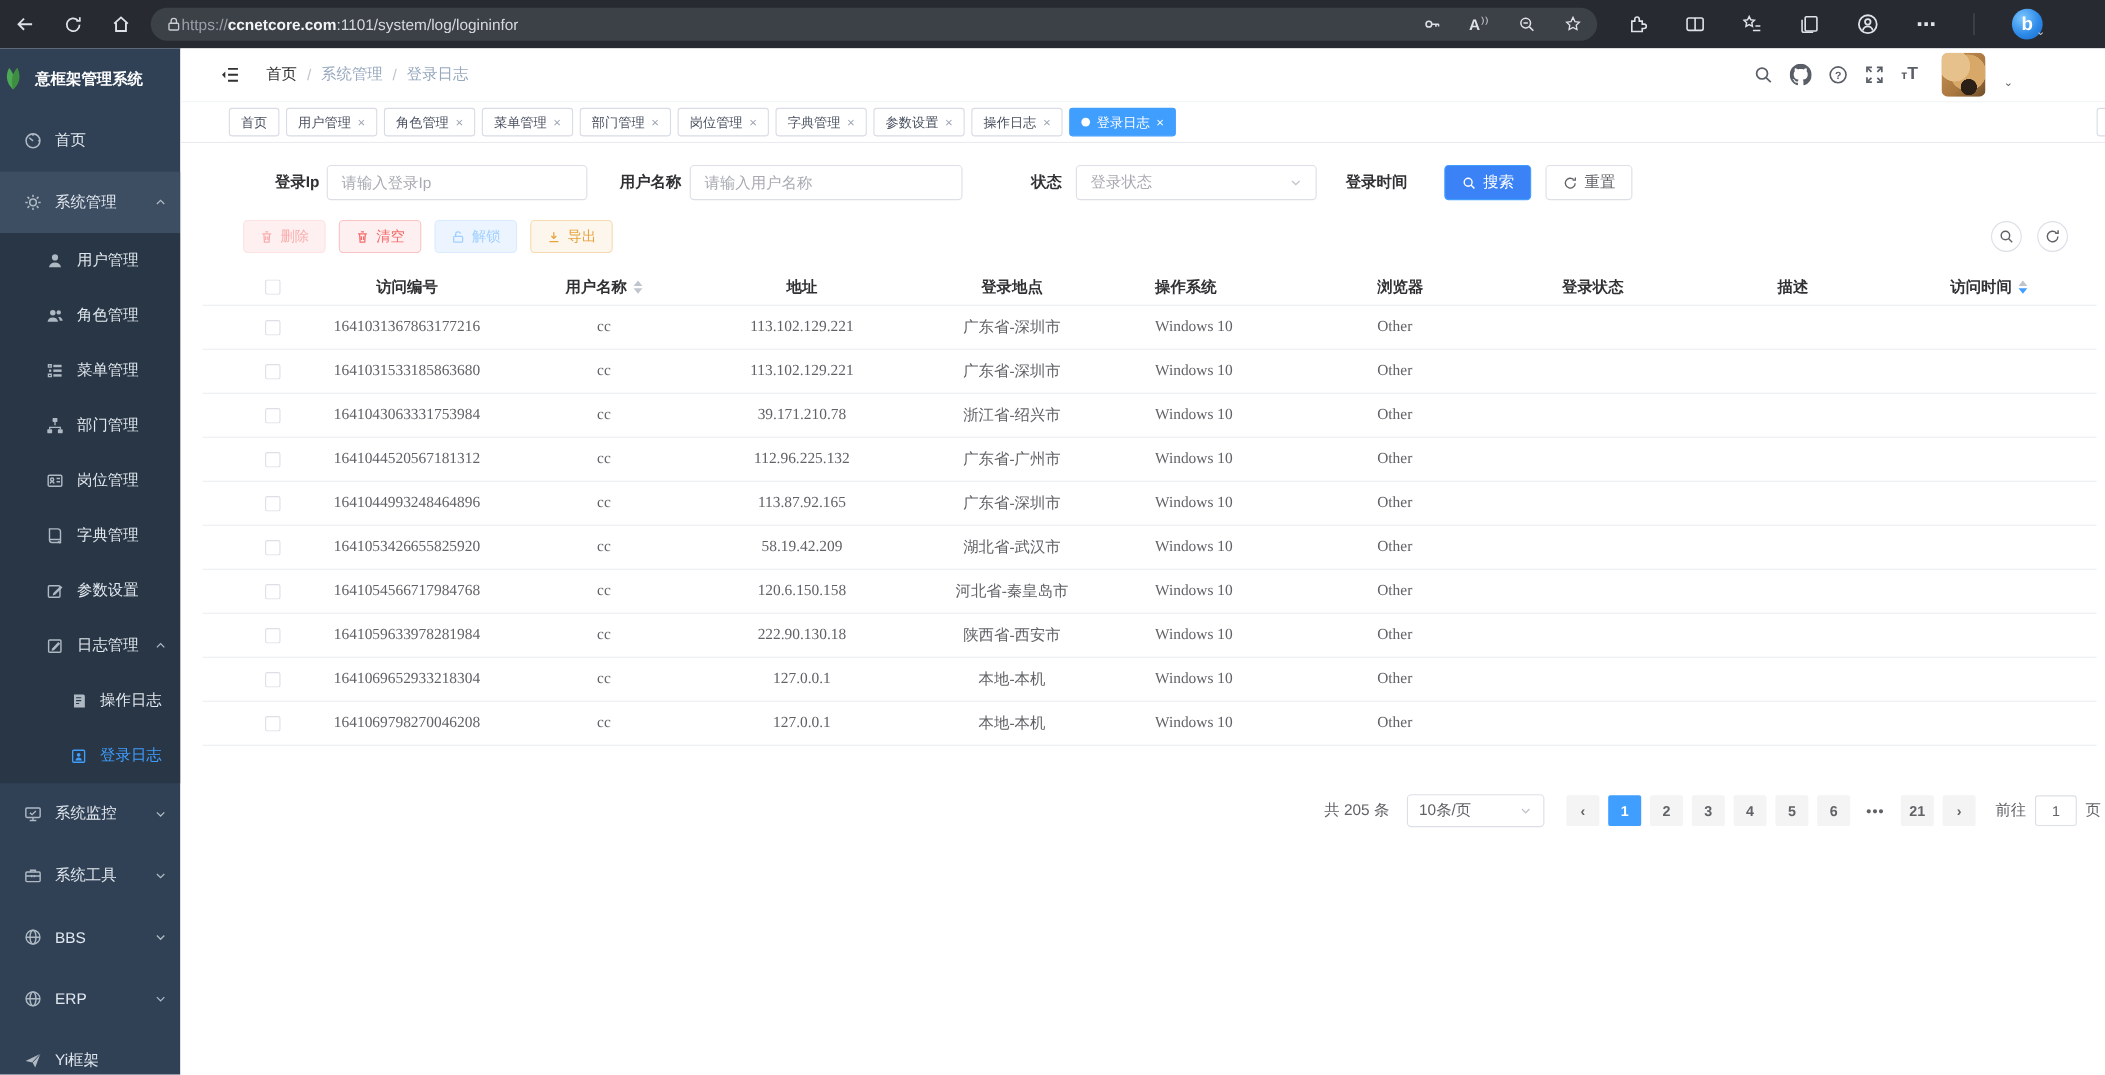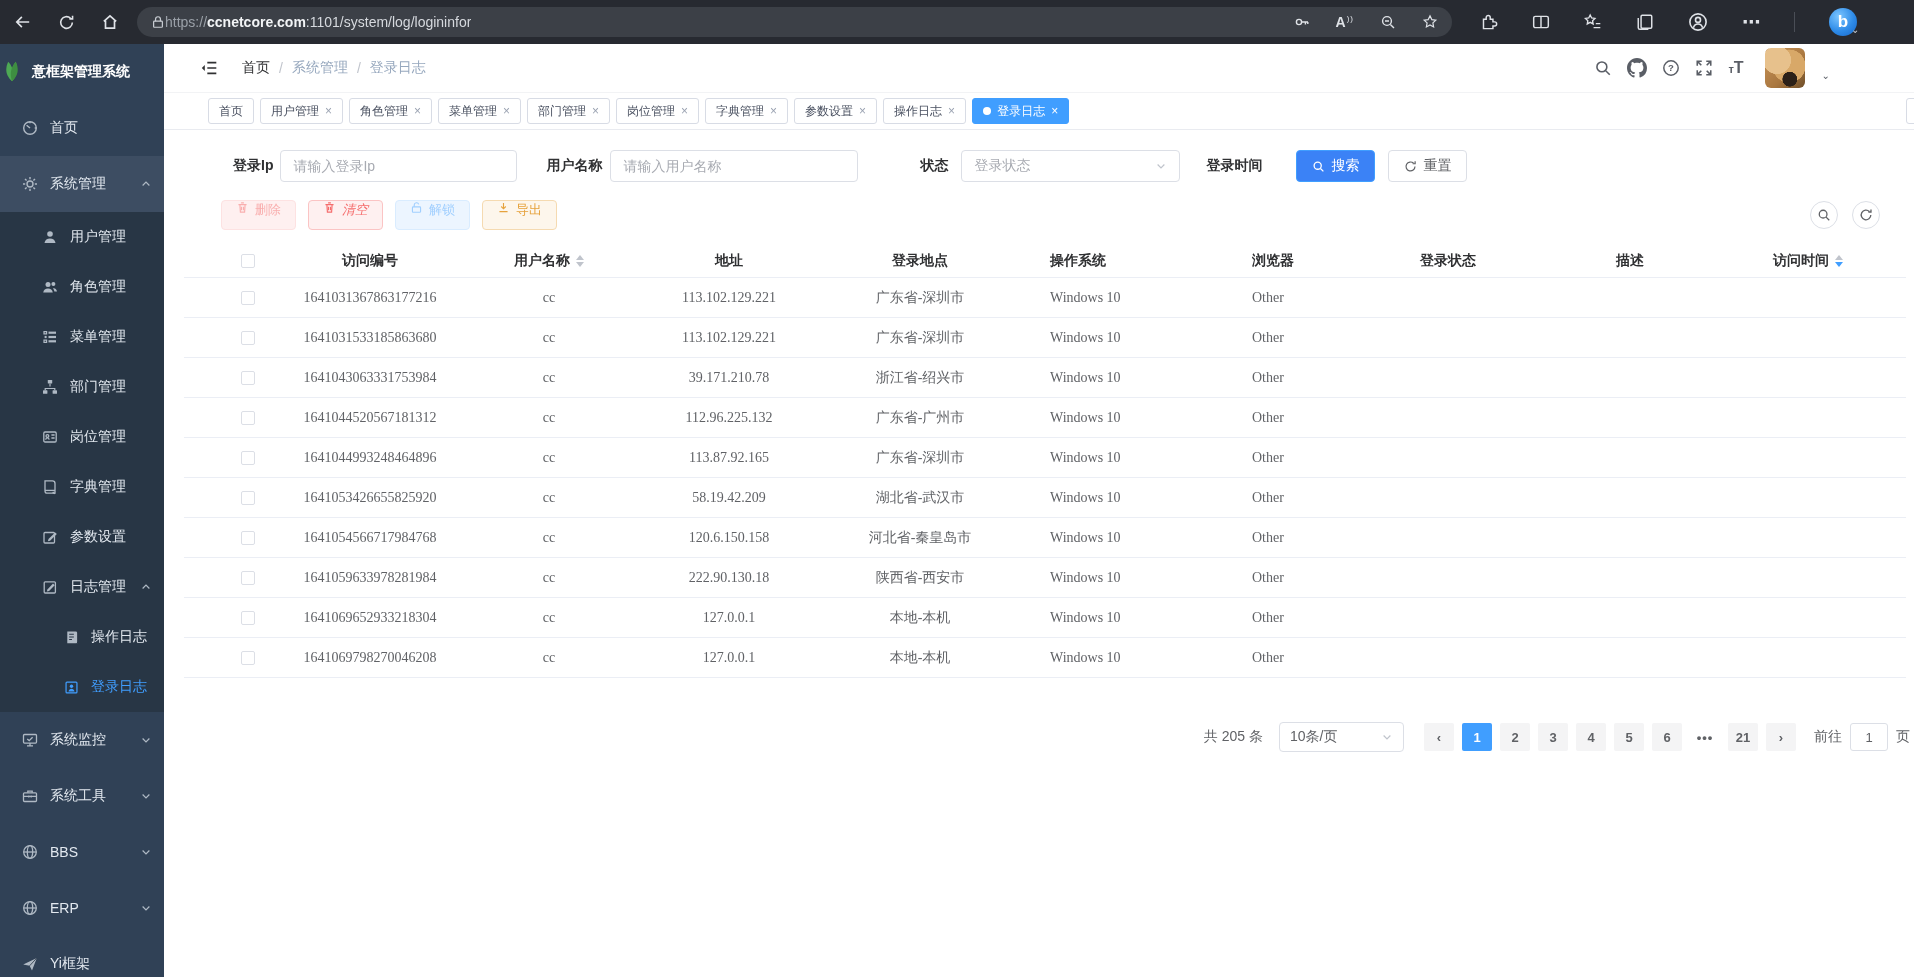--- a/index.html
+++ b/index.html
@@ -84,24 +84,24 @@
   .f-input input::placeholder { color:#A8ABB2; }
   .sel-caret { margin-left:auto; color:#C0C4CC; }
   .date-box { gap:8px; color:#A8ABB2; }
   .date-sep { color:#303133; }
   .btn { height:32px; border-radius:4px; border:1px solid #DCDFE6; background:#fff; display:inline-flex;
     align-items:center; gap:6px; padding:0 15px; font-size:14px; color:#606266; cursor:pointer;
     font-family:inherit; }
   .btn-primary { background:#3b82f6; border-color:#409EFF; color:#fff;text-align:center; }
 
   .toolbar-row { margin-top:18px; height:30px; display:flex; align-items:center; gap:12px; position:relative; }
-  .tb { height:30px; border-radius:4px; display:inline-flex; align-items:flex-start; gap:6px; padding:0 14px;
+  .tb { height:30px; border-radius:4px; display:inline-flex; align-items:center; gap:6px; padding:0 14px;
     font-size:13px; cursor:pointer; border:1px solid; background:#fff; font-family:inherit; }
   .tb-del  { color:#F9AEAE; background:#FEF0F0; border-color:#FDE2E2; cursor:not-allowed; }
-  .tb-clear{ color:#F56C6C; background:#FEF0F0; border-color:#FBC4C4;font-style:italic; }
+  .tb-clear{ color:#F56C6C; background:#FEF0F0; border-color:#FBC4C4; }
   .tb-unlock{ color:#A0CFFF; background:#ECF5FF; border-color:#D9ECFF; cursor:not-allowed; }
   .tb-export{ color:#E6A23C; background:#FDF6EC; border-color:#F5DAB1; }
   .circle-btn { position:absolute; top:1px; width:28px; height:28px; border:1px solid #DCDFE6; border-radius:50%;
     display:flex; align-items:center; justify-content:center; color:#606266; background:#fff; cursor:pointer; }
   .cb-search { right:68px; } .cb-refresh { right:26px; }
 
   .table { margin-top:14px; width:1722px;font-family:Liberation Serif, serif; }
   .t-row { display:grid; grid-template-columns:106px 160px 198px 162px 220px 202px 168px 196px 157px 153px;
     align-items:center; height:40px; border-bottom:1px solid #EBEEF5; font-size:14px; color:#606266; }
   .t-head { height:34px; font-weight:700; color:#303133; }
@@ -442,21 +442,21 @@
           <span class="dot"></span>
           <span>登录日志</span>
           <span class="x">×</span>
         </div>
       <div class="tab-sliver"></div>
     </div>
 
     <div class="content">
 
       <div class="filter-row">
-        <span class="f-label" style="margin-left:49px;">登录Ip</span>
+        <span class="f-label" style="margin-left:66px;">登录Ip</span>
         <span class="f-input" style="width:237px;margin-left:7px;">
           <input placeholder="请输入登录Ip" style="">
         </span>
         <span class="f-label" style="margin-left:29px;">用户名称</span>
         <span class="f-input" style="width:248px;margin-left:8px;">
           <input placeholder="请输入用户名称" style="">
         </span>
         <span class="f-label" style="margin-left:62px;">状态</span>
         <span class="f-input" style="width:219px;margin-left:13px;cursor:pointer;">
           <span>登录状态</span>

